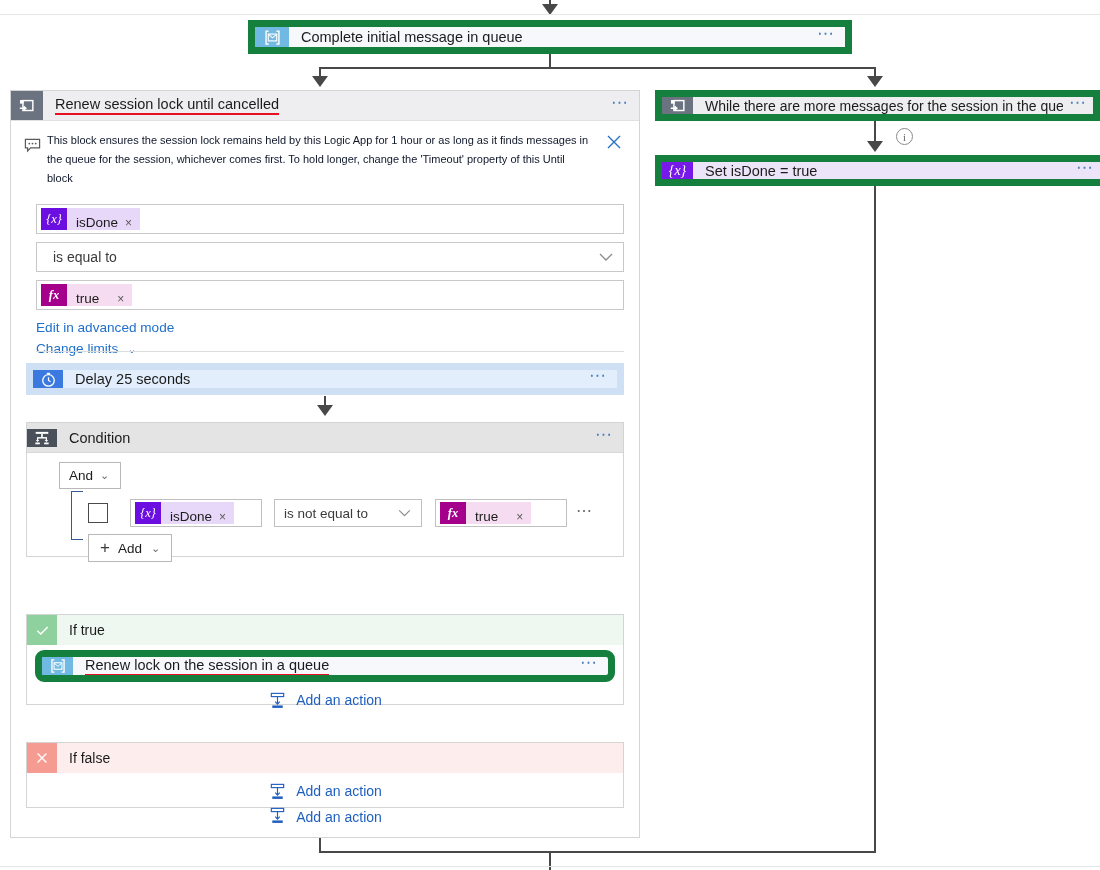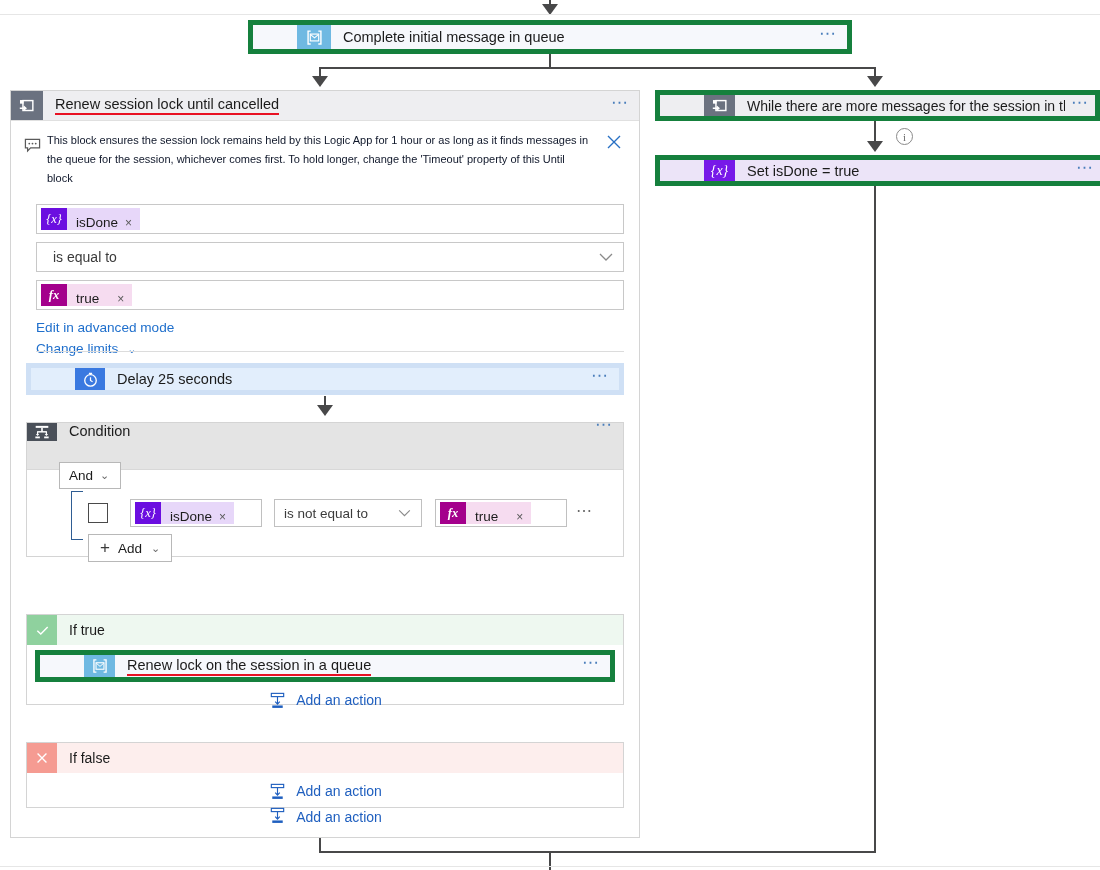--- a/index.html
+++ b/index.html
@@ -26,23 +26,22 @@
     border-right: 8px solid transparent;
     border-top: 11px solid #484849;
   }
   .hairline { position: absolute; background: #e6e6e6; height: 1px; left: 0; right: 0; }
 
   
   .card {
     position: absolute;
     display: flex;
     align-items: stretch;
-    border: 5px solid #15803d;
+    border: 7px solid #15803d;
     background: #f6f8fc;
-    padding-left: 44px;
   }
   .card-ico {
     width: 34px; min-width: 34px;
     display: flex; align-items: center; justify-content: center;
     color: #ffffff;
   }
   .card-title {
     flex: 1;
     display: flex; align-items: center;
     padding-left: 12px;
@@ -169,22 +168,22 @@
 
   
   .cond-box {
     position: absolute;
     left: 26px; top: 418px;
     width: 598px; height: 135px;
     border: 1px solid #d4d4d4;
     background: #ffffff;
   }
   .cond-head {
-    display: flex; align-items: flex-start;
-    height: 47px;
+    display: flex; align-items: center;
+    height: 30px;
     background: #e4e4e4;
     border-bottom: 1px solid #d8d8d8;
   }
   .cond-head .card-ico { width: 30px; min-width: 30px; }
   .and-sel {
     position: absolute; left: 32px; top: 39px;
     width: 62px; height: 27px;
     border: 1px solid #b8b8b8;
     background: #ffffff;
     display: flex; align-items: center;
@@ -467,21 +466,21 @@
     <div class="branch br-true" style="left:15px; top:503px; width:598px; height:91px;">
       <div class="branch-head br-true-head">
         <div class="bico">
           <svg width="17" height="17" viewBox="0 0 18 18" aria-hidden="true">
             <path d="M3.5 9.2 L7.2 12.8 L14.5 5.2" stroke="#ffffff" stroke-width="1.5" fill="none"></path>
           </svg>
         </div>
         <div class="btxt">If true</div>
       </div>
 
-      <div class="card bg-sbus" style="left:8px; top:35px; width:580px; height:32px;">
+      <div class="card bg-sbus" style="left:8px; top:35px; width:580px; height:32px;border-radius:9px;">
         <div class="card-ico ic-sbus" style="width:31px;min-width:31px;">
           <svg width="18" height="18" viewBox="0 0 20 20" aria-hidden="true">
             <path d="M2.5 2.5 H6 V4 H4 V16 H6 V17.5 H2.5 Z" fill="#ffffff"></path>
             <path d="M17.5 2.5 H14 V4 H16 V16 H14 V17.5 H17.5 Z" fill="#ffffff"></path>
             <rect x="5.6" y="6.4" width="8.8" height="7.2" fill="none" stroke="#ffffff" stroke-width="1.2"></rect>
             <path d="M5.9 6.9 L10 10.4 L14.1 6.9" fill="none" stroke="#ffffff" stroke-width="1.1"></path>
           </svg>
         </div>
         <div class="card-title">
           <span class="ul-red">Renew lock on the session in a queue</span>

